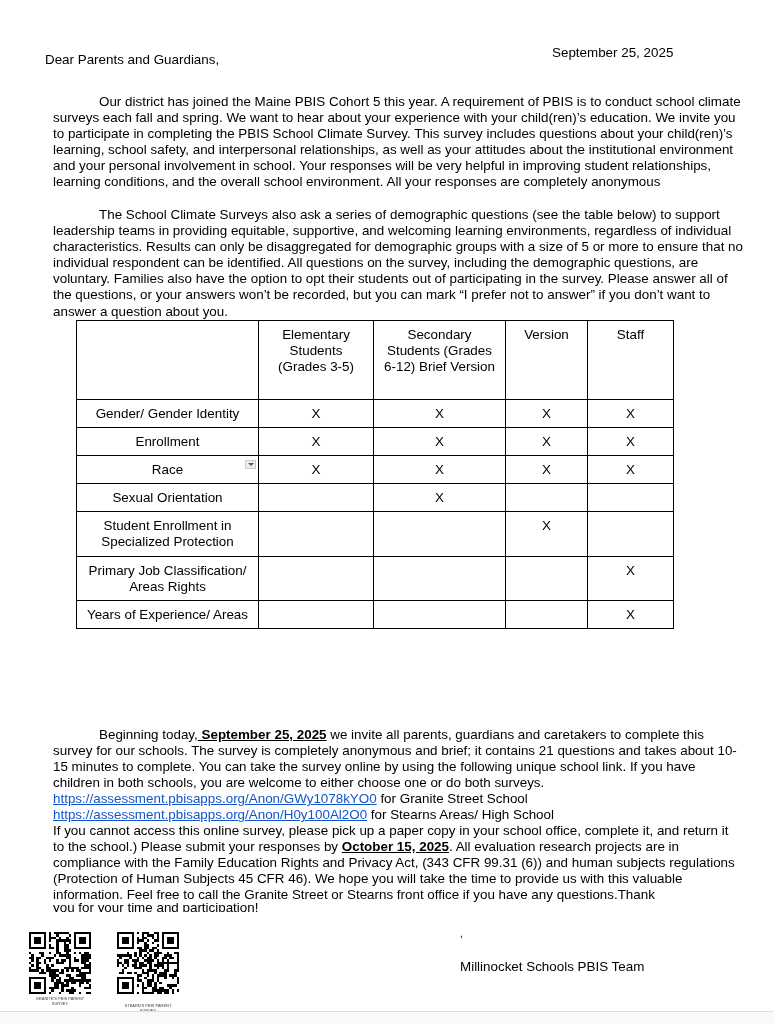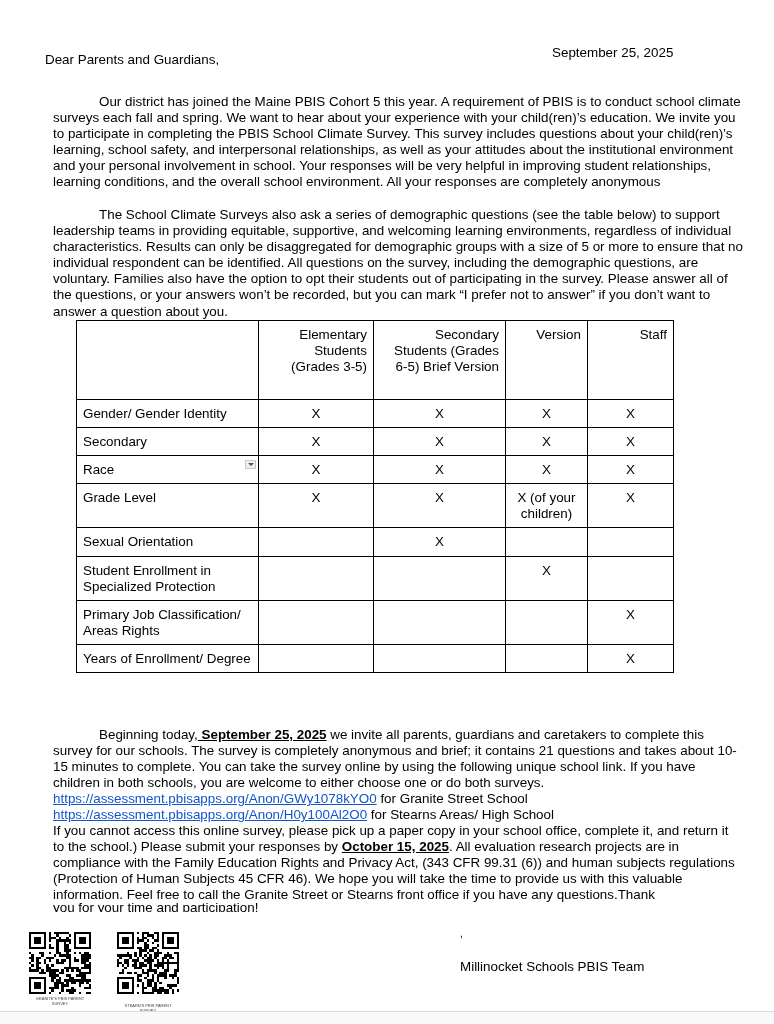--- a/index.html
+++ b/index.html
@@ -18,22 +18,22 @@
   .u { text-decoration: underline; font-weight: bold; }
   a.link { color: #1155cc; }
 
   table.demo {
     position: absolute; left: 76px; top: 320px; width: 597px;
     border-collapse: collapse; table-layout: fixed; font-size: 13.4px; line-height: 16.1px;
   }
   table.demo td, table.demo th {
     border: 1px solid #000; padding: 6px 6px 5px 6px; vertical-align: top; font-weight: normal;
   }
-  table.demo th { text-align: right; height: 67px; }
-  table.demo td.cat { text-align: left; position: relative; }
+  table.demo th { text-align: center; height: 67px; }
+  table.demo td.cat { text-align: center; position: relative; }
   table.demo td.mk { text-align: center; }
   .dd {
     position: absolute; right: 2px; top: 4px; width: 11px; height: 9px; background: #eee;
     border: 1px solid #ccc; box-sizing: border-box;
   }
   .dd::after {
     content: ""; position: absolute; left: 2px; top: 2px; border-left: 3px solid transparent;
     border-right: 3px solid transparent; border-top: 3px solid #555;
   }
   .p3 { top: 727px; }
@@ -68,55 +68,48 @@
     <col style="width:182px">
       <col style="width:115px">
       <col style="width:132px">
       <col style="width:82px">
       <col style="width:86px">
   </colgroup>
   <thead>
     <tr>
       <th></th>
       <th>Elementary Students (Grades 3-5)</th>
-      <th>Secondary Students (Grades 6-5) Brief Version</th>
+      <th>Secondary Students (Grades 6-12) Brief Version</th>
       <th>Version</th>
       <th>Staff</th>
     </tr>
   </thead>
   <tbody id="tbody">
       <tr>
         <td class="cat">Gender/ Gender Identity</td>
         <td class="mk">X</td>
         <td class="mk">X</td>
         <td class="mk">X</td>
         <td class="mk">X</td>
       </tr>
       <tr>
-        <td class="cat">Secondary</td>
+        <td class="cat">Enrollment</td>
         <td class="mk">X</td>
         <td class="mk">X</td>
         <td class="mk">X</td>
         <td class="mk">X</td>
       </tr>
       <tr>
         <td class="cat">Race<span class="dd"></span></td>
         <td class="mk">X</td>
         <td class="mk">X</td>
         <td class="mk">X</td>
         <td class="mk">X</td>
       </tr>
       <tr>
-        <td class="cat">Grade Level</td>
-        <td class="mk">X</td>
-        <td class="mk">X</td>
-        <td class="mk">X (of your children)</td>
-        <td class="mk">X</td>
-      </tr>
-      <tr>
         <td class="cat">Sexual Orientation</td>
         <td class="mk"></td>
         <td class="mk">X</td>
         <td class="mk"></td>
         <td class="mk"></td>
       </tr>
       <tr>
         <td class="cat">Student Enrollment in Specialized Protection</td>
         <td class="mk"></td>
         <td class="mk"></td>
@@ -124,21 +117,21 @@
         <td class="mk"></td>
       </tr>
       <tr>
         <td class="cat">Primary Job Classification/ Areas Rights</td>
         <td class="mk"></td>
         <td class="mk"></td>
         <td class="mk"></td>
         <td class="mk">X</td>
       </tr>
       <tr>
-        <td class="cat">Years of Enrollment/ Degree</td>
+        <td class="cat">Years of Experience/ Areas</td>
         <td class="mk"></td>
         <td class="mk"></td>
         <td class="mk"></td>
         <td class="mk">X</td>
       </tr>
     </tbody>
 </table>
 
 <div class="abs para p3"><span class="indent"></span><span>Beginning today,</span><span class="u"> September 25, 2025</span><span> we invite all parents, guardians and caretakers to complete this survey for our schools. The survey is completely anonymous and brief; it contains 21 questions and takes about 10-15 minutes to complete. You can take the survey online by using the following unique school link. If you have children in both schools, you are welcome to either choose one or do both surveys.</span><br>
 <a class="link" href="#">https://assessment.pbisapps.org/Anon/GWy1078kYO0</a><span> for Granite Street School</span><br>

